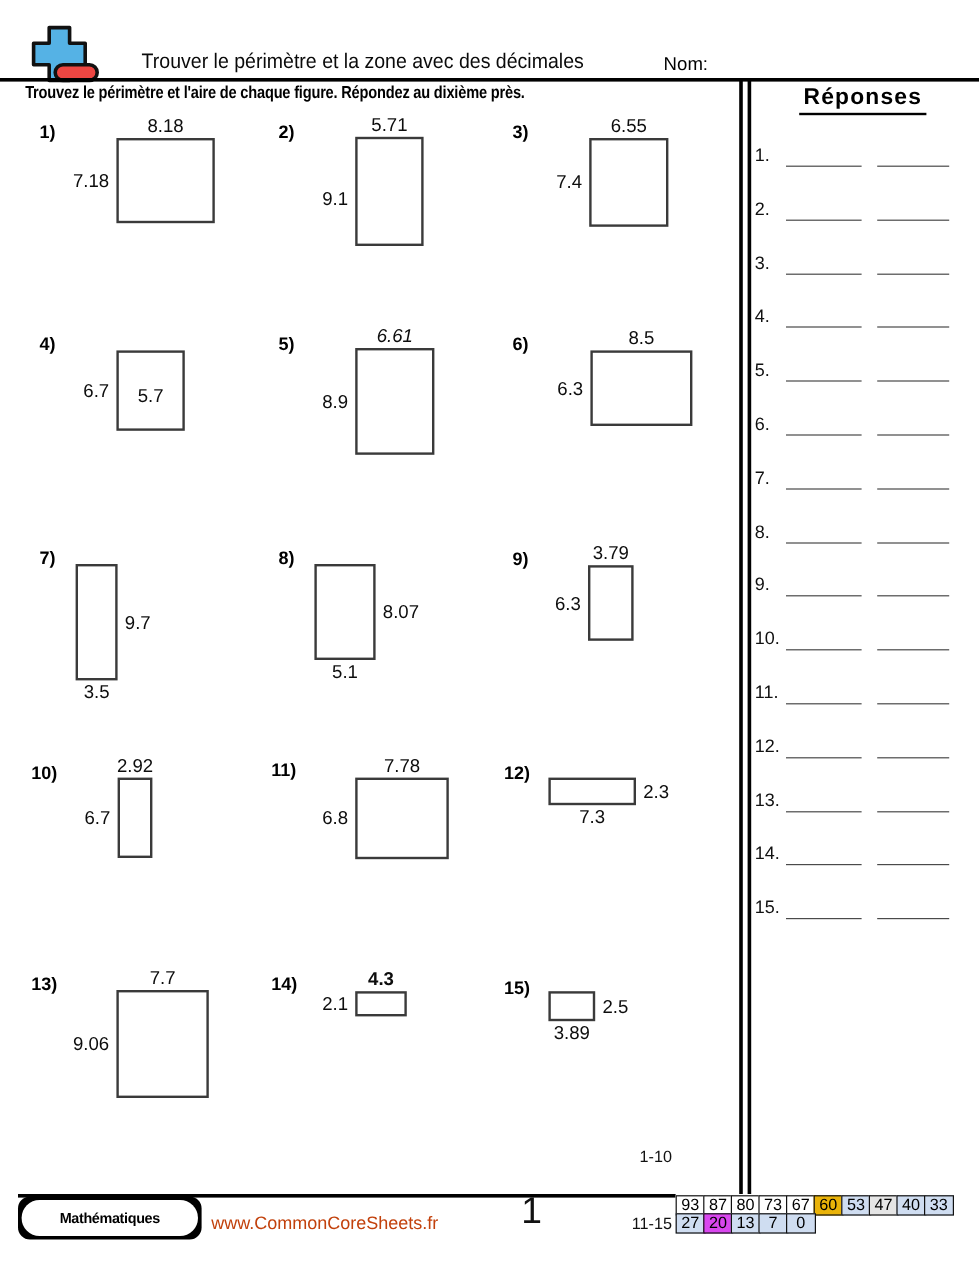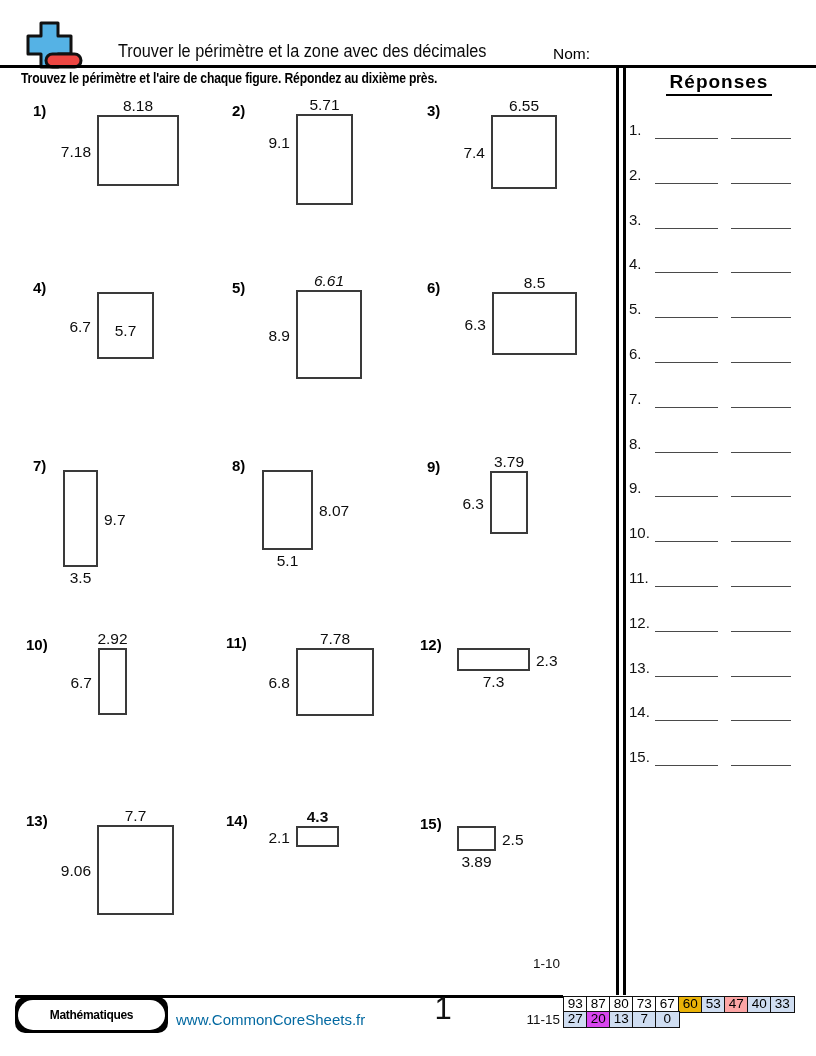--- a/index.html
+++ b/index.html
@@ -32,21 +32,21 @@
   .t-center { text-align:center; }
   .t-right  { text-align:right; }
 
   
   .rule-bottom { position:absolute; left:15px; top:995px; width:548px; height:2.5px; background:#000; }
   .brand-badge { position:absolute; left:15px; top:997px; width:153px; height:36px;
                  background:#000; border-radius:10px; padding:3px; }
   .brand-badge .inner { width:100%; height:100%; background:#fff; border-radius:16px;
                         display:flex; align-items:center; justify-content:center; }
   .brand-badge .inner span { font-size:12px; font-weight:bold; letter-spacing:-0.3px; }
-  .website { position:absolute; left:176px; top:1011px; font-size:15px; color:#0369a1; }
+  .website { position:absolute; left:176px; top:1011px; font-size:15px; color:#c2410c; }
   .page-num { position:absolute; left:420px; top:991px; width:46px; text-align:center; font-size:31px; color:#111; }
 
   .score-row { position:absolute; display:flex; }
   .score-cell { width:24.5px; height:17px; border:1.5px solid #111; margin-left:-1.5px;
                 font-size:13.5px; line-height:14.5px; text-align:center; background:#fff; }
   .score-cell:first-child { margin-left:0; }
   .score-label { position:absolute; width:58px; text-align:right; font-size:13.5px; line-height:17px; color:#111; }
 </style>
 </head>
 <body>
@@ -64,21 +64,21 @@
 <div class="vsep" style="left:623px;"></div>
 
 <div id="problems">
     <div class="p-num" style="left: 33px; top: 102px;">1)</div>
     <div class="p-rect" style="left: 97px; top: 115px; width: 82px; height: 71px;"></div>
     <div class="p-label t-center" style="left: 67px; width: 142px; top: 97px;">8.18</div>
     <div class="p-label t-right" style="left: 17px; width: 74px; top: 142.5px;">7.18</div>
     <div class="p-num" style="left: 232px; top: 102px;">2)</div>
     <div class="p-rect" style="left: 296px; top: 114px; width: 57px; height: 91px;"></div>
     <div class="p-label t-center" style="left: 266px; width: 117px; top: 96px;">5.71</div>
-    <div class="p-label t-right" style="left: 216px; width: 74px; top: 134px;">9.1</div>
+    <div class="p-label t-right" style="left: 216px; width: 74px; top: 158px;">9.1</div>
     <div class="p-num" style="left: 427px; top: 102px;">3)</div>
     <div class="p-rect" style="left: 491px; top: 115px; width: 66px; height: 74px;"></div>
     <div class="p-label t-center" style="left: 461px; width: 126px; top: 97px;">6.55</div>
     <div class="p-label t-right" style="left: 411px; width: 74px; top: 144px;">7.4</div>
     <div class="p-num" style="left: 33px; top: 279px;">4)</div>
     <div class="p-rect" style="left: 97px; top: 292px; width: 57px; height: 67px;"></div>
     <div class="p-label t-center" style="left: 67px; width: 117px; top: 274px; margin-top: 48px;">5.7</div>
     <div class="p-label t-right" style="left: 17px; width: 74px; top: 317.5px;">6.7</div>
     <div class="p-num" style="left: 232px; top: 279px;">5)</div>
     <div class="p-rect" style="left: 296px; top: 290px; width: 66px; height: 89px;"></div>
@@ -188,21 +188,21 @@
 <div id="score-table">
     <div class="score-label" style="left: 502px; top: 955px;">1-10</div>
     <div class="score-row" style="left: 563px; top: 995.5px;">
       <div class="score-cell">93</div>
       <div class="score-cell">87</div>
       <div class="score-cell">80</div>
       <div class="score-cell">73</div>
       <div class="score-cell">67</div>
       <div class="score-cell" style="background: #eab308;">60</div>
       <div class="score-cell" style="background: rgb(207, 221, 241);">53</div>
-      <div class="score-cell" style="background: #fca5a5;">47</div>
+      <div class="score-cell" style="background: #e5e5e5;">47</div>
       <div class="score-cell" style="background: rgb(207, 221, 241);">40</div>
       <div class="score-cell" style="background: rgb(207, 221, 241);">33</div>
     </div>
     <div class="score-label" style="left: 502px; top: 1011px;">11-15</div>
     <div class="score-row" style="left: 563px; top: 1011px;">
       <div class="score-cell" style="background: rgb(207, 221, 241);">27</div>
       <div class="score-cell" style="background: #d946ef;">20</div>
       <div class="score-cell" style="background: rgb(207, 221, 241);">13</div>
       <div class="score-cell" style="background: rgb(207, 221, 241);">7</div>
       <div class="score-cell" style="background: rgb(207, 221, 241);">0</div>

